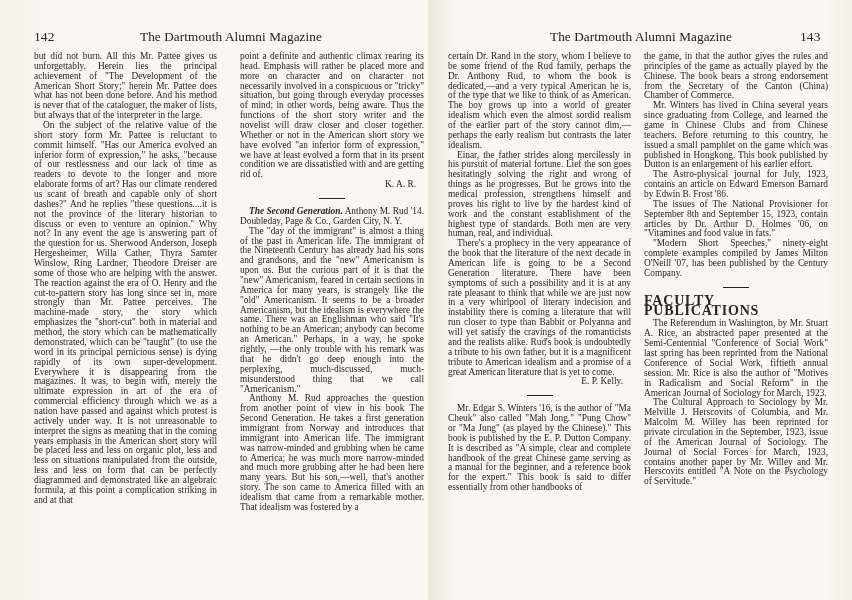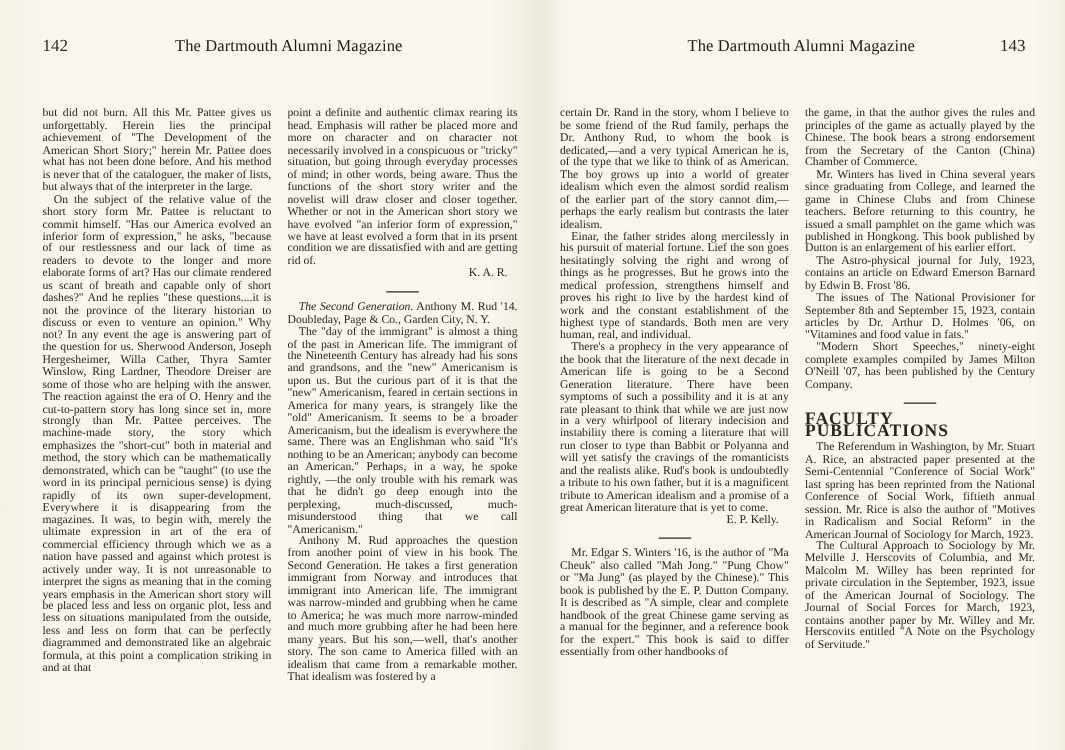--- a/index.html
+++ b/index.html
@@ -7,50 +7,50 @@
     width: 852px; height: 600px; overflow: hidden;
     background: #f6f3ea;
     font-family: "Liberation Serif", "DejaVu Serif", serif;
     color: #2a2622;
     position: relative;
   }
   .page {
     position: absolute; top: 0; height: 600px;
     background: #f8f6ee;
   }
-  .page.left { left: 0; width: 428px; background: linear-gradient(to right, #f4f1e6 0%, #f8f6ef 8%, #f9f7f0 92%, #eeeadc 100%); }
+  .page.left { left: 0; width: 428px; background: linear-gradient(to right, #f4f1e6 0%, #f8f6ef 8%, #f9f7f0 92%, #eeeadc 100%); padding-left: 47px; }
   .page.right { left: 428px; width: 424px; background: linear-gradient(to right, #ebe7d8 0%, #f8f6ef 6%, #f9f7f0 94%, #f2efe4 100%); }
   .header {
     position: absolute; top: 29px; height: 16px;
     font-weight: normal; font-size: 13.2px; letter-spacing: 0.1px;
     color: #1f1b17;
   }
   .left .pnum { position: absolute; left: 34px; top: 29px; font-size: 13.5px; font-weight: normal; color: #2b2722; }
   .left .htitle { position: absolute; left: 140px; top: 29px; width: 270px; }
   .right .htitle { position: absolute; left: 122px; top: 29px; width: 270px; }
   .right .pnum { position: absolute; left: 800px; top: 29px; font-size: 13.5px; color: #2b2722; }
   .col {
     position: absolute; top: 52px; width: 183px;
     font-size: 9.35px; line-height: 9.86px;
     text-align: justify; hyphens: none;
   }
   .col p { margin: 0; text-indent: 9px; }
-  .col p.noind { text-indent: 0; margin-top: 35px; }
+  .col p.noind { text-indent: 0; }
   .col p.sig { text-align: right; padding-right: 8px; text-indent: 0; }
   .col .rule {
     width: 26px; height: 0; border-top: 1.3px solid #2a2622;
     margin: 8px auto 8px auto;
   }
   .col .sechead {
     text-align: left; font-weight: bold; letter-spacing: 0.8px;
     font-size: 14px; margin: 6px 0 4px 0; text-indent: 0;
   }
-  .col em { font-style: italic; }
+  .col em { font-style: italic; font-weight: bold; }
   .l1 { left: 34px; }
-  .l2 { left: 230px; width: 184px; }
+  .l2 { left: 240px; width: 184px; }
   .r1 { left: 20px; }
   .r2 { left: 216px; width: 184px; }
 </style>
 </head>
 <body>
 
 <div class="page left">
   <div class="header pnum">142</div>
   <div class="header htitle">The Dartmouth Alumni Magazine</div>
 

